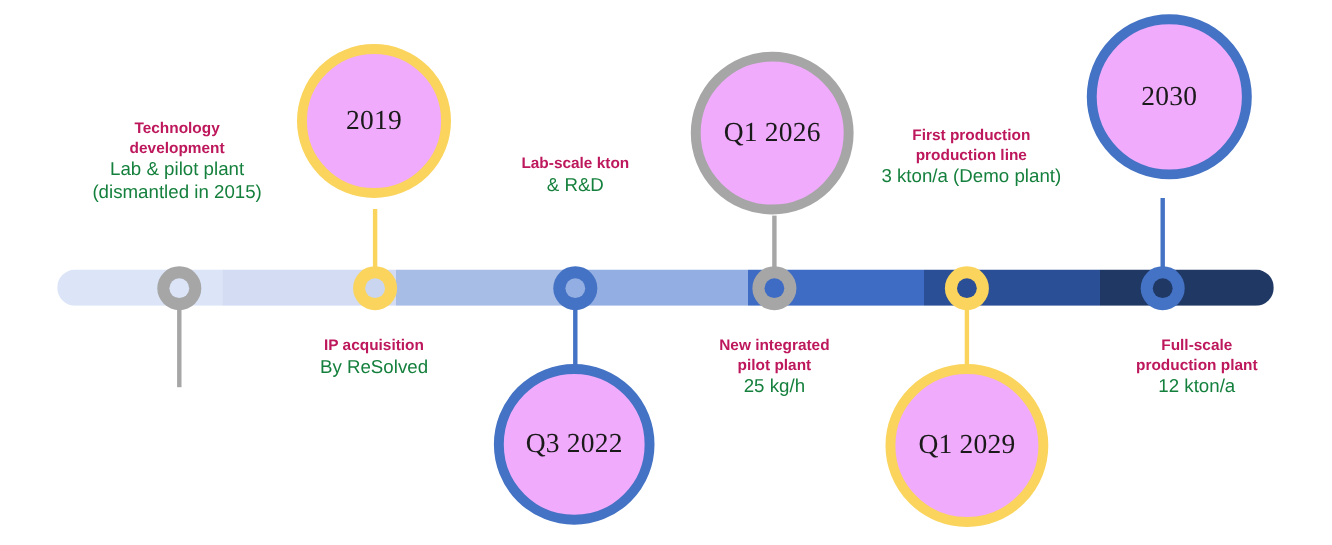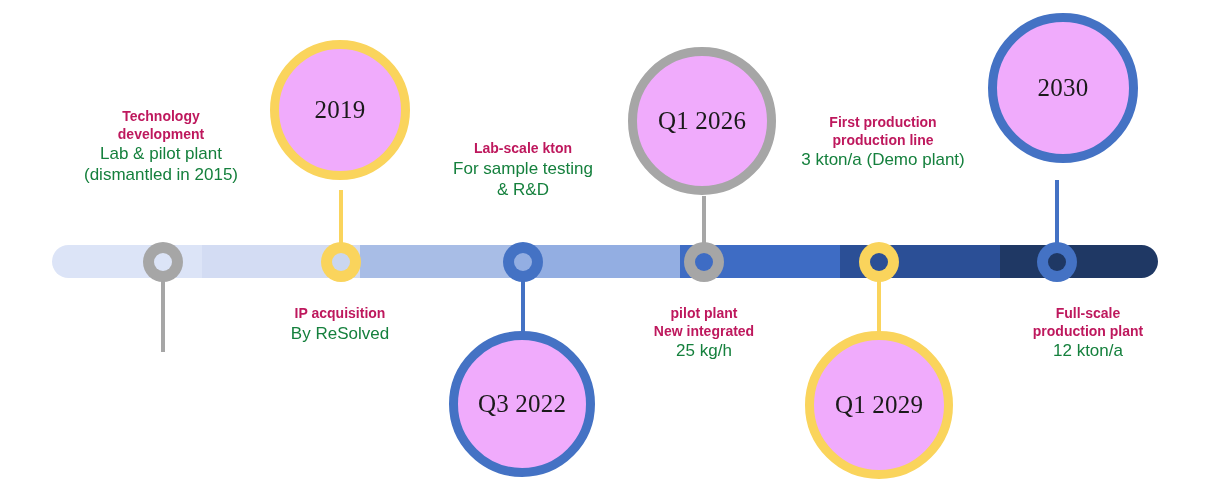--- a/index.html
+++ b/index.html
@@ -90,30 +90,29 @@
   <div class="label" style="left:250px;top:305px;width:180px;">
     <div class="t1">IP acquisition</div>
     <div class="t2">By ReSolved</div>
   </div>
 
   <div class="circle" style="left:449px;top:331px;width:146px;height:146px;border:9px solid #4472c4;">
     <span>Q3 2022</span>
   </div>
   <div class="label" style="left:432px;top:140px;width:182px;">
     <div class="t1">Lab-scale kton</div>
-    <div class="t2">For sample testing</div>
     <div class="t2">&amp; R&amp;D</div>
   </div>
 
   <div class="circle" style="left:628px;top:47px;width:148px;height:148px;border:9px solid #a6a6a6;">
     <span>Q1 2026</span>
   </div>
   <div class="label" style="left:608px;top:305px;width:192px;">
+    <div class="t1">New integrated</div>
     <div class="t1">pilot plant</div>
-    <div class="t1">New integrated</div>
     <div class="t2">25 kg/h</div>
   </div>
 
   <div class="circle" style="left:805px;top:331px;width:148px;height:148px;border:9px solid #fad45c;">
     <span>Q1 2029</span>
   </div>
   <div class="label" style="left:785px;top:114px;width:196px;">
     <div class="t1">First production</div>
     <div class="t1">production line</div>
     <div class="t2">3 kton/a (Demo plant)</div>

